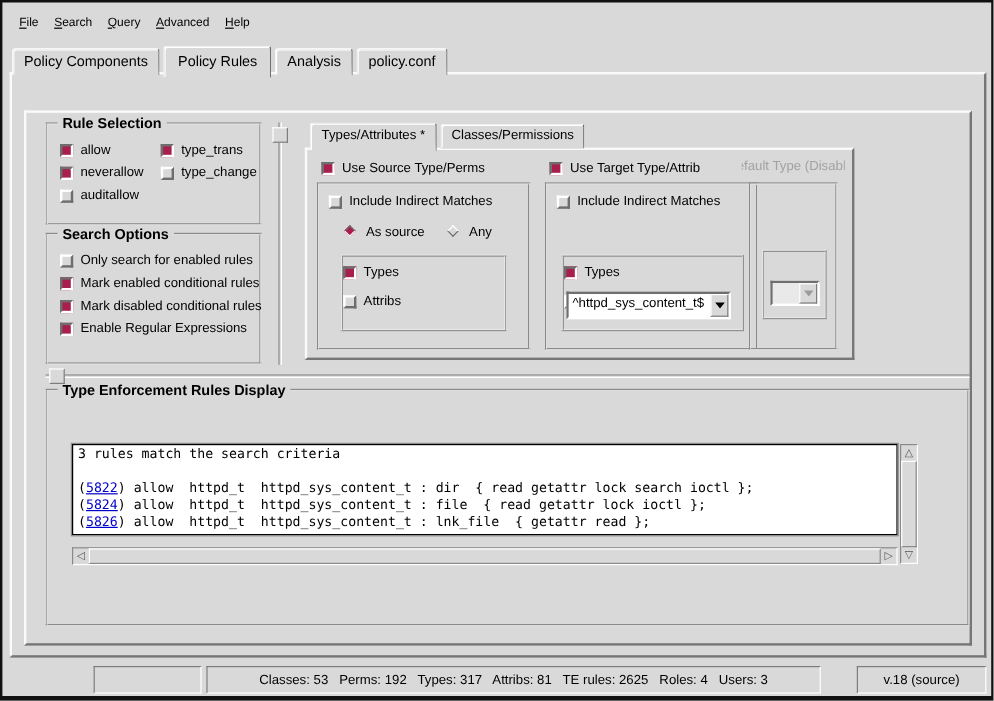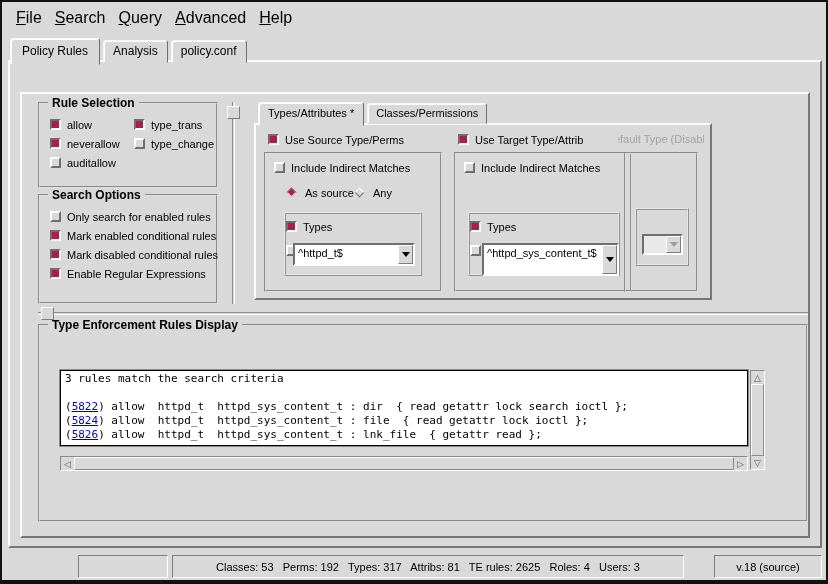--- a/index.html
+++ b/index.html
@@ -14,21 +14,21 @@
   .abs { position:absolute; }
 
   
   .raised2 { border:2px solid; border-color:#fafafa #767676 #767676 #fafafa; background:#d9d9d9; }
   .raised1 { border:1px solid; border-color:#fff #7d7d7d #7d7d7d #fff; background:#d9d9d9; }
   .grooveb { border:2px groove #dedede; }
   .ridgeb  { border:2px ridge  #e6e6e6; }
 
   
   #menubar { left:0; top:0; width:100%; height:30px; padding:7px 0 0 14px; }
-  .menu-item { display:inline-block; margin-right:13px; font-size:16px; }
+  .menu-item { display:inline-block; margin-right:13px; font-size:10px; }
   .menu-item .u { text-decoration:underline; }
 
   
   .tabrow { position:absolute; display:flex; align-items:flex-end; z-index:5; }
   .tab {
     background:#d9d9d9; font-size:12px; padding:3px 9px 4px;
     border:1px solid; border-color:#f7f7f7 #6f6f6f #d9d9d9 #f7f7f7;
     border-radius:3px 3px 0 0; margin-right:3px; white-space:nowrap;
     box-shadow:inset 1px 1px 0 #fff;
   }
@@ -50,21 +50,21 @@
     position:absolute; top:-8px; left:8px; background:#d9d9d9; padding:0 4px;
     font-weight:bold; font-size:12px; white-space:nowrap;
   }
 
   #rule-selection { left:36px; top:100px; width:180px; height:86px; }
   #rule-checks { display:grid; grid-template-columns:84px auto; row-gap:7px; padding:15px 0 0 10px; }
   #search-options { left:36px; top:192px; width:180px; height:110px; }
   #search-checks { display:flex; flex-direction:column; gap:7px; padding:15px 0 0 10px; }
 
   
-  .check-row { display:flex; align-items:flex-start; gap:6px; white-space:nowrap; }
+  .check-row { display:flex; align-items:flex-end; gap:6px; white-space:nowrap; }
   .cb {
     flex:0 0 auto; width:11px; height:11px; background:#d9d9d9;
     border:2px solid; border-color:#fff #6e6e6e #6e6e6e #fff;
   }
   .cb.checked { background:#a81e4e; border-color:#6e6e6e #fff #fff #6e6e6e; }
   .cb-label { font-size:11px; }
   .radio { flex:0 0 auto; width:13px; height:13px; position:relative; display:inline-block; }
   .radio .diamond {
     position:absolute; left:2px; top:2px; width:7px; height:7px; transform:rotate(45deg);
     background:#d9d9d9; border:1px solid; border-color:#fff #6f6f6f #6f6f6f #fff;
@@ -76,30 +76,30 @@
   #vsash-handle { left:225px; top:104px; width:13px; height:13px; z-index:4; }
   #hsash { left:36px; top:310px; width:770px; height:3px; border-top:1px solid #8d8d8d; border-bottom:1px solid #fff; z-index:3; }
   #hsash-handle { left:39px; top:305px; width:13px; height:13px; z-index:4; }
 
   
   #src-use { left:12px; top:9px; }
   #tgt-use { left:202px; top:9px; }
   #src-frame { left:8px;   top:27px; width:178px; height:140px; }
   #tgt-frame { left:198px; top:27px; width:178px; height:140px; }
   .indirect { left:8px; top:8px; }
-  #src-radios { left:20px; top:33px; display:flex; gap:0; }
+  #src-radios { left:20px; top:33px; display:flex; gap:18px; }
   #src-inner { left:18px; top:58px; width:138px; height:64px; }
   #tgt-inner { left:12px; top:58px; width:152px; height:64px; }
   .ta-checks { display:flex; gap:12px; justify-content:center; padding-top:7px;flex-direction:column; }
   .combo { position:absolute; display:flex; background:#fff; border:2px solid; border-color:#6f6f6f #fff #fff #6f6f6f; }
   .combo-entry { flex:1; font-size:11px; padding:2px 3px; background:#fff; white-space:nowrap; overflow:hidden; }
   .combo-btn { width:15px; background:#d9d9d9; border:1px solid; border-color:#fff #7d7d7d #7d7d7d #fff; display:flex; align-items:center; justify-content:center; }
   .arrow-down { width:0; height:0; border-left:4px solid transparent; border-right:4px solid transparent; border-top:5px solid #000; }
   #src-combo { left:7px; top:29px; width:122px; height:23px; }
-  #tgt-combo { left:12px; top:29px; width:137px; height:33px; }
+  #tgt-combo { left:2px; top:29px; width:137px; height:23px; }
   .combo.disabled .combo-entry { background:#e9e9e9; }
   .combo.disabled .arrow-down { border-top-color:#9c9c9c; }
 
   #dft-label { left:362px; top:8px; width:86px; overflow:hidden; color:#a2a2a2; font-size:11px; white-space:nowrap; }
   #dft-label span { margin-left:-12px; display:inline-block; }
   #dft-frame { left:368px; top:27px; width:74px; height:140px; border:2px groove #dedede; }
   #dft-inner { left:9px; top:54px; width:54px; height:58px; }
   #dft-combo { left:5px; top:24px; width:41px; height:21px; }
 
   
@@ -138,20 +138,21 @@
   #sb-version { left:712px; top:553px; width:108px; height:23px; }
 </style>
 </head>
 <body>
 
 <div id="window">
 
   <div id="menubar" class="abs"><span class="menu-item"><span class="u">F</span>ile</span><span class="menu-item"><span class="u">S</span>earch</span><span class="menu-item"><span class="u">Q</span>uery</span><span class="menu-item"><span class="u">A</span>dvanced</span><span class="menu-item"><span class="u">H</span>elp</span></div>
 
   <div id="main-tabs" class="tabrow">
+      <div class="tab">Policy Components</div>
       <div class="tab active">Policy Rules</div>
       <div class="tab">Analysis</div>
       <div class="tab">policy.conf</div>
     </div>
   <div id="main-body" class="abs raised2"></div>
 
   <div id="inner-body" class="abs raised2"></div>
 
   <div id="rule-selection" class="group">
     <span class="group-title">Rule Selection</span>
@@ -239,26 +240,20 @@
         <div class="ta-checks">
           <span class="check-row">
             <span class="cb checked"></span>
             <span class="cb-label">Types</span>
           </span>
           <span class="check-row">
             <span class="cb"></span>
             <span class="cb-label">Attribs</span>
           </span>
         </div>
-        <div id="src-combo" class="combo">
-          <div class="combo-entry">^httpd_t$</div>
-          <div class="combo-btn">
-              <span class="arrow-down"></span>
-            </div>
-        </div>
       </div>
     </div>
 
     <div id="tgt-use" class="abs check-row">
       <span class="cb checked"></span>
       <span class="cb-label">Use Target Type/Attrib</span>
     </div>
     <div id="tgt-frame" class="abs grooveb">
       <div class="abs check-row indirect">
         <span class="cb"></span>

